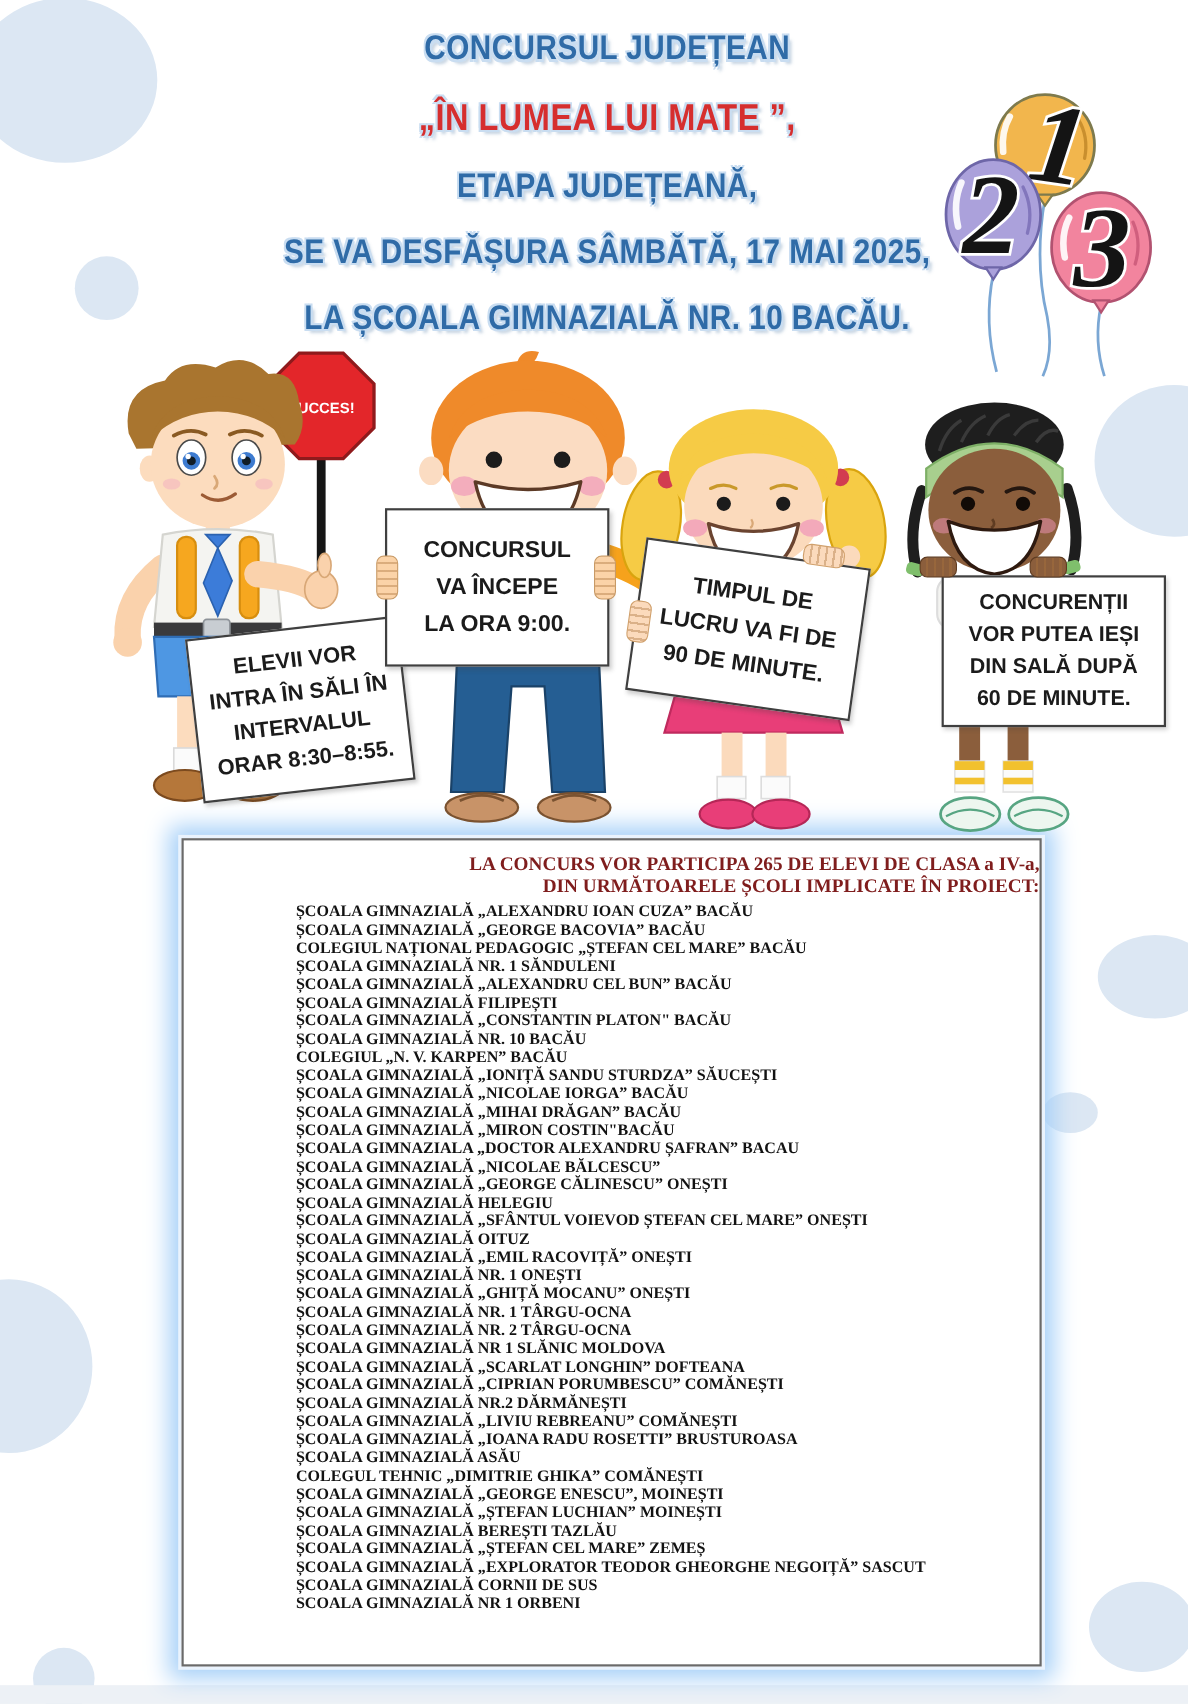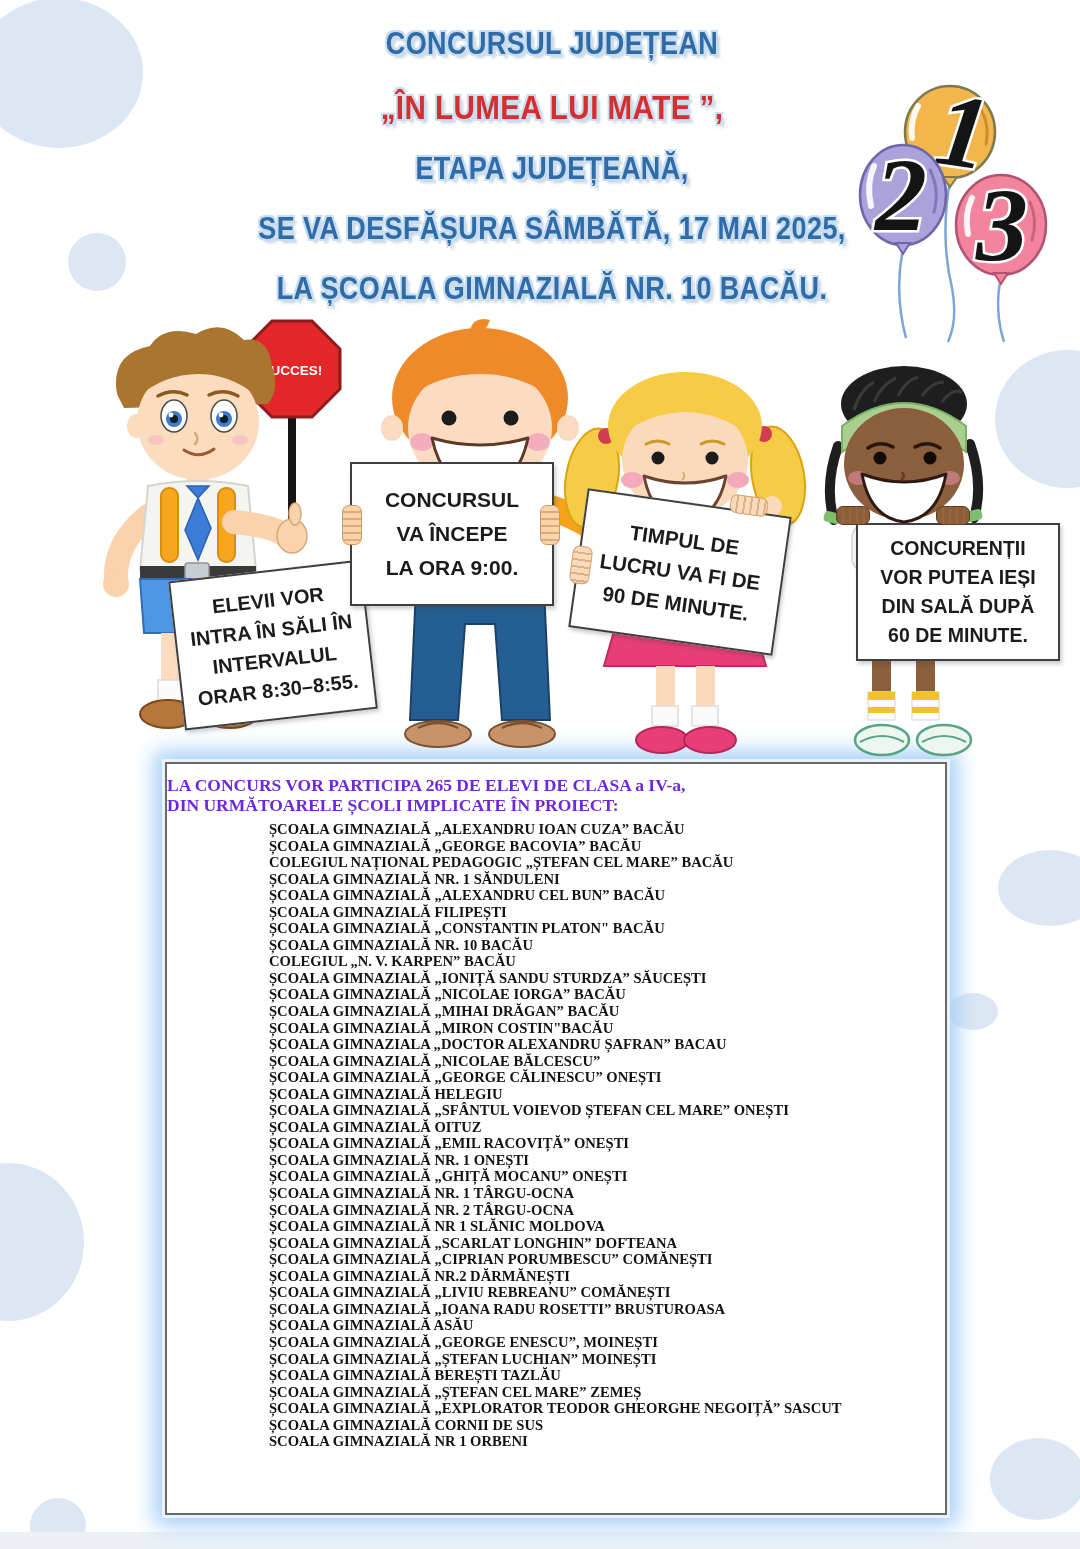--- a/index.html
+++ b/index.html
@@ -37,22 +37,22 @@
   .hand{position:absolute;z-index:5;border-radius:7px;}
   .hand-v{background:#FBD3A8 repeating-linear-gradient(to bottom,transparent 0 5px,rgba(170,115,60,.4) 5px 7px);border:1.5px solid #C89A66;}
   .hand-h{background:#FBD3A8 repeating-linear-gradient(to right,transparent 0 5px,rgba(170,115,60,.4) 5px 7px);border:1.5px solid #C89A66;}
   .hand-dark{background-color:#8B5E3C;border-color:#5F3C22;}
   .hand-girl{background-color:#FBDABC;border-color:#D0A06C;}
 
   
   .panel{position:absolute;left:165px;top:762px;width:782px;height:753px;background:#ffffff;
          border:2px solid #6A6A6A;box-sizing:border-box;z-index:2;
          box-shadow:0 0 0 3px #EAF3FD,0 0 20px 11px #A6D0F8;}
-  .panel-heading{margin-top:11px;text-align:left;font-family:"Liberation Serif",serif;
-                 font-weight:bold;font-size:17.5px;line-height:20px;color:#6d28d9;}
+  .panel-heading{margin-top:11px;text-align:right;font-family:"Liberation Serif",serif;
+                 font-weight:bold;font-size:17.5px;line-height:20px;color:#7f1d1d;}
   .school-list{margin-top:6px;margin-left:102px;margin-right:20px;font-family:"Liberation Serif",serif;
                font-weight:bold;font-size:14.6px;line-height:16.55px;color:#121212;white-space:nowrap;}
 </style>
 </head>
 <body>
 
 <div class="page">
 
   <div class="bgc" style="left:-25px;top:-2px;width:168px;height:150px;"></div>
   <div class="bgc" style="left:68px;top:233px;width:58px;height:58px;"></div>
@@ -287,20 +287,21 @@
         <div>ȘCOALA GIMNAZIALĂ „GHIȚĂ MOCANU” ONEȘTI</div>
         <div>ȘCOALA GIMNAZIALĂ NR. 1 TÂRGU-OCNA</div>
         <div>ȘCOALA GIMNAZIALĂ NR. 2 TÂRGU-OCNA</div>
         <div>ȘCOALA GIMNAZIALĂ NR 1 SLĂNIC MOLDOVA</div>
         <div>ȘCOALA GIMNAZIALĂ „SCARLAT LONGHIN” DOFTEANA</div>
         <div>ȘCOALA GIMNAZIALĂ „CIPRIAN PORUMBESCU” COMĂNEȘTI</div>
         <div>ȘCOALA GIMNAZIALĂ NR.2 DĂRMĂNEȘTI</div>
         <div>ȘCOALA GIMNAZIALĂ „LIVIU REBREANU” COMĂNEȘTI</div>
         <div>ȘCOALA GIMNAZIALĂ  „IOANA RADU ROSETTI” BRUSTUROASA</div>
         <div>ȘCOALA GIMNAZIALĂ ASĂU</div>
+        <div>COLEGUL TEHNIC „DIMITRIE GHIKA” COMĂNEȘTI</div>
         <div>ȘCOALA GIMNAZIALĂ „GEORGE ENESCU”, MOINEȘTI</div>
         <div>ȘCOALA GIMNAZIALĂ „ȘTEFAN LUCHIAN” MOINEȘTI</div>
         <div>ȘCOALA GIMNAZIALĂ BEREȘTI TAZLĂU</div>
         <div>ȘCOALA GIMNAZIALĂ „ȘTEFAN CEL MARE” ZEMEȘ</div>
         <div>ȘCOALA GIMNAZIALĂ „EXPLORATOR TEODOR GHEORGHE NEGOIȚĂ” SASCUT</div>
         <div>ȘCOALA GIMNAZIALĂ CORNII DE SUS</div>
         <div>SCOALA GIMNAZIALĂ NR 1 ORBENI</div>
       </div>
   </div>
 

